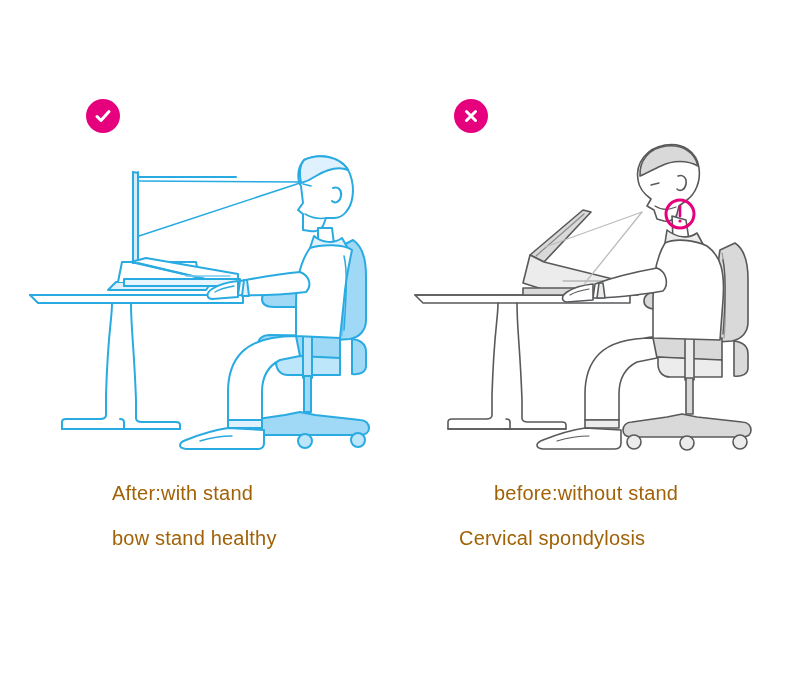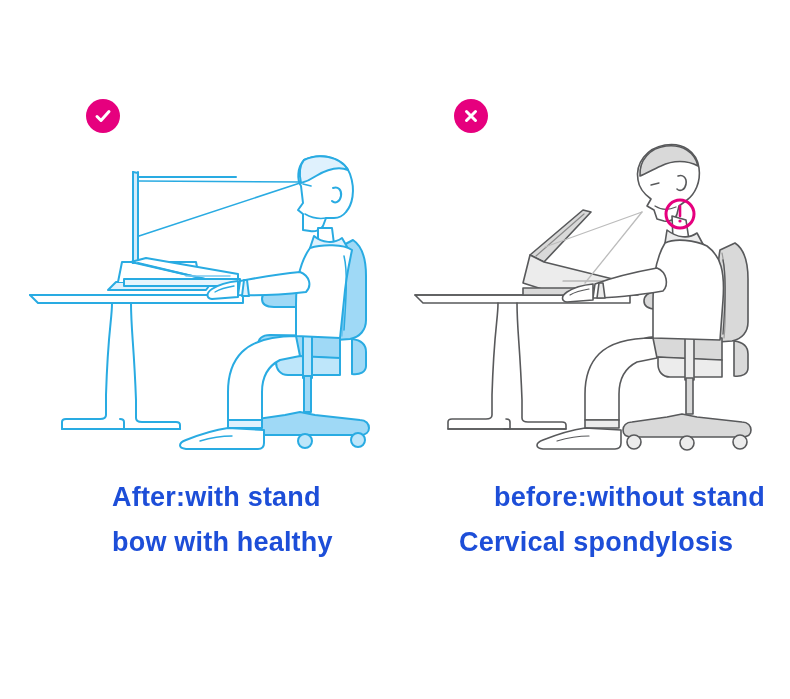--- a/index.html
+++ b/index.html
@@ -37,25 +37,25 @@
     border-radius: 50%;
     display: flex;
     align-items: center;
     justify-content: center;
   }
   .badge-ok    { left: 86px;  top: 99px; }
   .badge-bad   { left: 454px; top: 99px; }
 
   .caption {
     position: absolute;
-    color: #1d4ed8;
-    font-size: 27px;
+    color: #a16207;
+    font-size: 20px;
     letter-spacing: 0.2px;
     white-space: nowrap;
-    font-weight: 700;
+    font-weight: 400;
   }
   .cap-l1 { left: 112px; top: 482px; }
   .cap-l2 { left: 112px; top: 527px; }
   .cap-r1 { left: 459px; top: 482px; margin-left: 35px; }
   .cap-r2 { left: 459px; top: 527px; text-align: center; }
 
   svg { display: block; }
   .art {
     position: absolute;
     left: 0;
@@ -201,21 +201,21 @@
       </g>
     </svg>
 
     <div class="badge badge-ok" style="background:#e6007e">
       <svg width="20" height="20" viewBox="0 0 20 20">
         <path d="M4 10.5 L8 14.5 L16 5.5" fill="none" stroke="#ffffff" stroke-width="3" stroke-linecap="round" stroke-linejoin="round"></path>
       </svg>
     </div>
 
     <div class="caption cap-l1">After:with stand</div>
-    <div class="caption cap-l2">bow with healthy</div>
+    <div class="caption cap-l2">bow stand healthy</div>
   </div>
 
   <div class="panel panel-right">
 
     <svg class="art" width="395" height="699" viewBox="0 0 395 699">
 
       <g fill="none" stroke="#58595b" stroke-width="1.6" stroke-linejoin="round" stroke-linecap="round">
         <path d="M20 295 L235 295 L235 303 L28 303 Z" fill="#ffffff"></path>
         <path d="M20 295 L235 295"></path>
         <path d="M103 303 C103 320 99 330 97 395 L97 415

